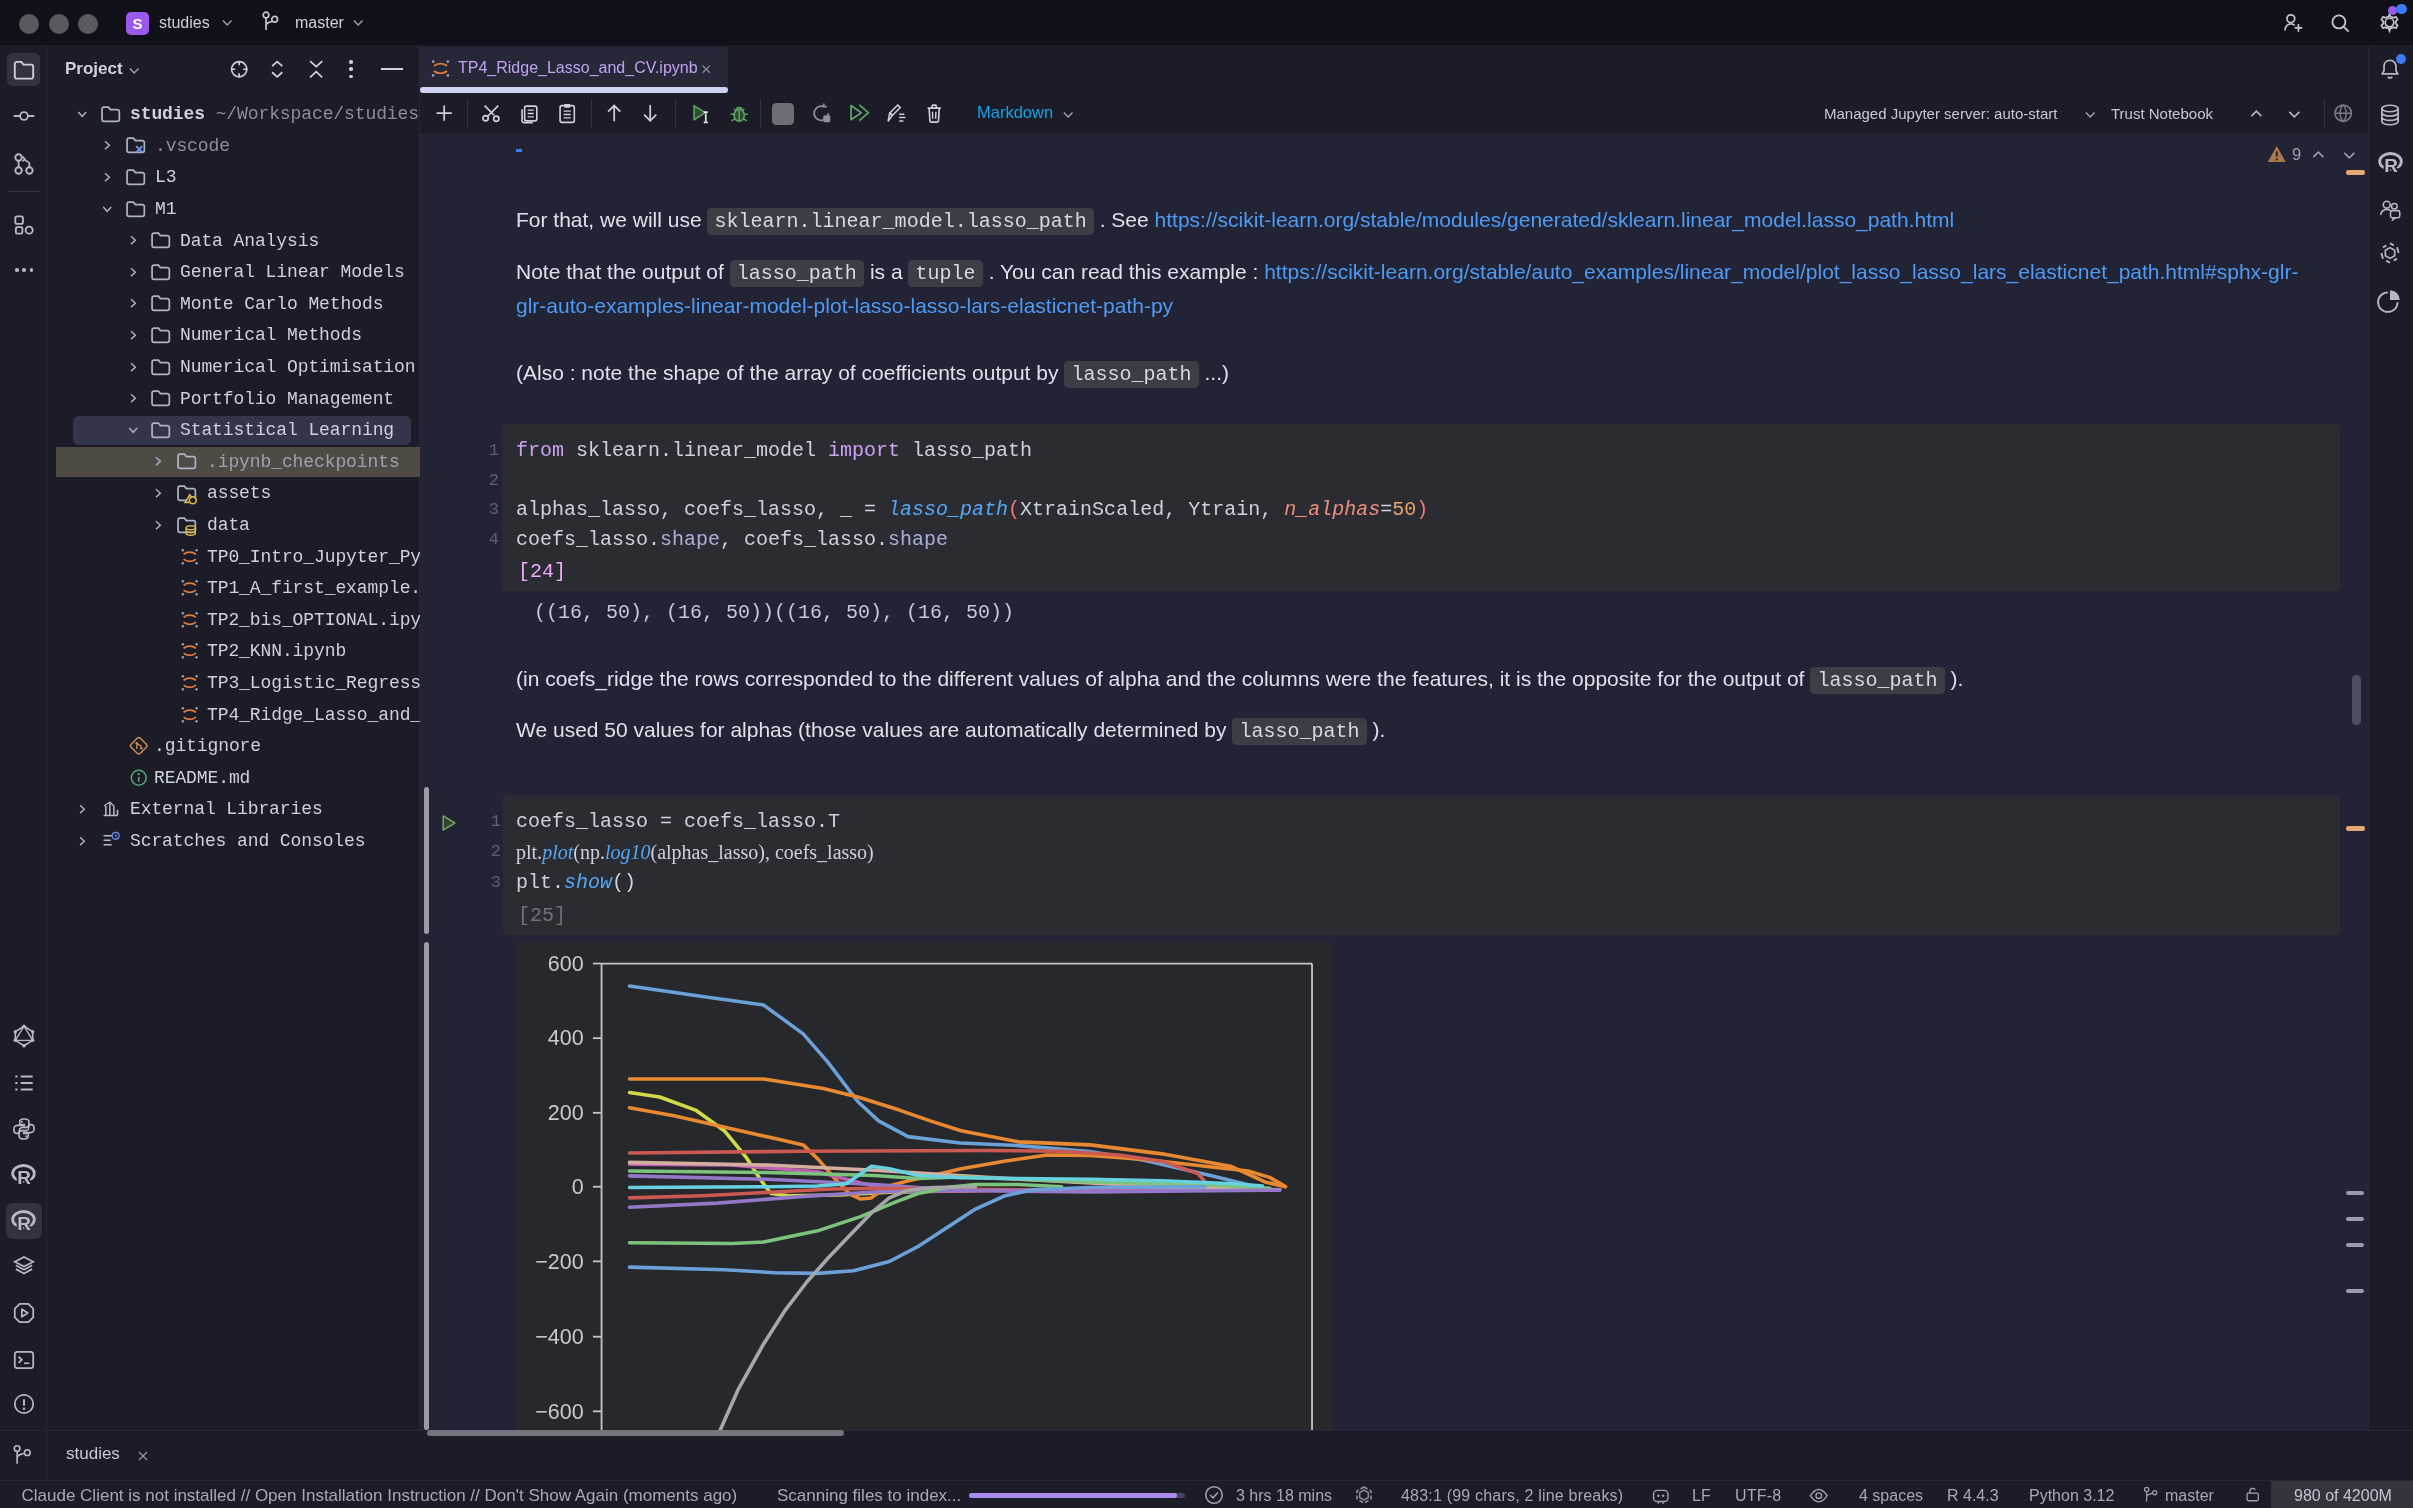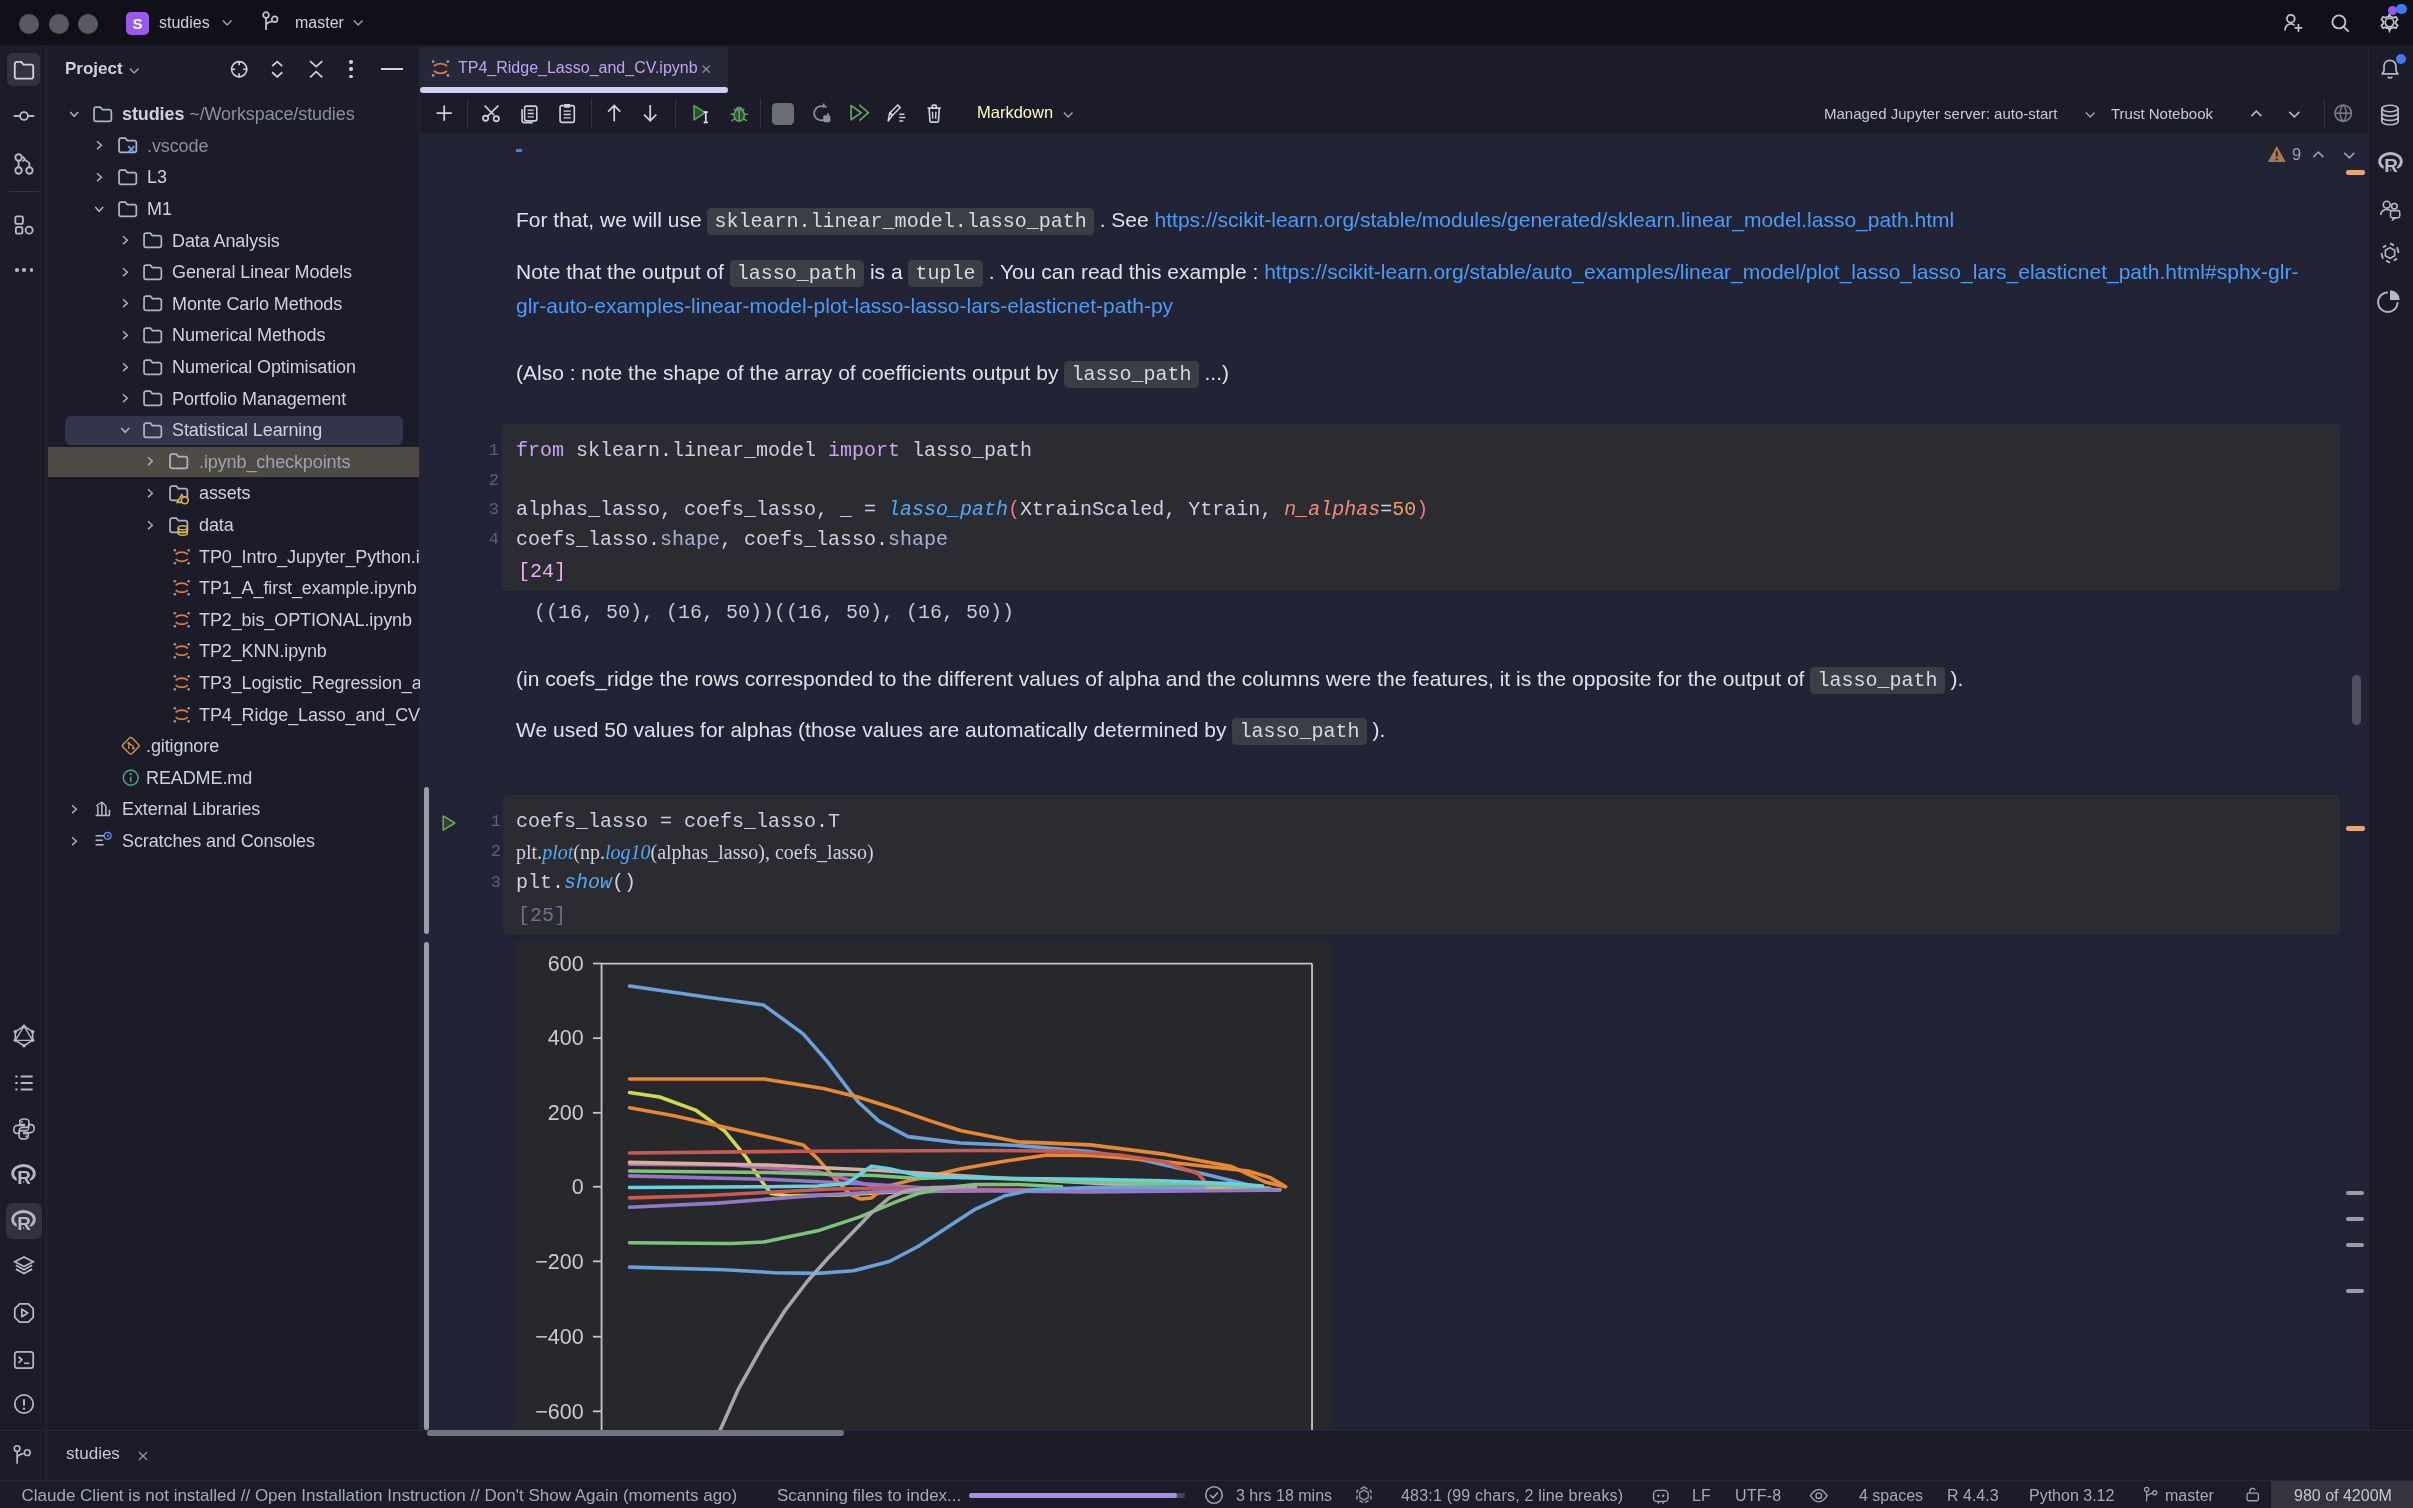--- a/index.html
+++ b/index.html
@@ -144,21 +144,21 @@
   <svg class="abs" style="left:218px;top:11.5px;" width="24.4" height="24.4" viewBox="0 0 24 24">
       <path d="M7 9 L12 4.5 L17 9 M7 15 L12 19.5 L17 15" stroke="#cfd2de" stroke-width="1.7" fill="none"></path>
     </svg>
   <svg class="abs" style="left:257px;top:11.5px;" width="24.4" height="24.4" viewBox="0 0 24 24">
       <path d="M6 4 L12 9.5 L18 4 M6 20 L12 14.5 L18 20" stroke="#cfd2de" stroke-width="1.7" fill="none"></path>
     </svg>
   <div class="abs" style="left:302px;top:15px;width:3.6px;height:3.6px;background:#cfd2de;border-radius:50%;"></div>
   <div class="abs" style="left:302px;top:22px;width:3.6px;height:3.6px;background:#cfd2de;border-radius:50%;"></div>
   <div class="abs" style="left:302px;top:29.5px;width:3.6px;height:3.6px;background:#cfd2de;border-radius:50%;"></div>
   <div class="abs" style="left:334px;top:23px;width:21.5px;height:2.2px;background:#cfd2de;"></div>
-  <div id="tree" class="abs" style="left:0;top:0;width:373px;height:1385px;overflow:hidden;">
+  <div id="tree" class="abs" style="left:8px;top:0;width:373px;height:1385px;overflow:hidden;font-family:Liberation Mono, monospace;">
 <svg class="abs" style="left:20px;top:62px;" width="14.4" height="14.4" viewBox="0 0 20 20">
         <path d="M4.5 7 L10 13 L15.5 7" stroke="#aeb1bd" stroke-width="2" fill="none"></path>
       </svg>
 <svg class="abs" style="left:43px;top:57px;" width="24.4" height="24.4" viewBox="0 0 24 24">
         <path d="M4 7 a2 2 0 0 1 2-2 h4.2 l2 2.4 h6.8 a2 2 0 0 1 2 2 v7.6 a2 2 0 0 1 -2 2 h-13 a2 2 0 0 1 -2 -2 z" stroke="#aeb3c4" stroke-width="1.7" fill="none"></path>
       </svg>
 <div class="treerow" style="left:75px;top:53px;"><span style="font-weight:bold">studies</span> <span class="gray">~/Workspace/studies</span></div>
 <svg class="abs" style="left:45px;top:93px;" width="14.4" height="14.4" viewBox="0 0 20 20">
         <path d="M7 4.5 L13 10 L7 15.5" stroke="#aeb1bd" stroke-width="2" fill="none"></path>
       </svg>
@@ -408,21 +408,21 @@
       <path d="M13 5.5 L13 4.5 L21 11.5 L13 18.5 L13 17.5" stroke="#5fa361" stroke-width="1.7" fill="none"></path>
     </svg>
   <svg class="abs" style="left:464px;top:8px;" width="24.4" height="24.4" viewBox="0 0 24 24">
       <path d="M13.5 4 L16 6.5 L8.5 14 L6 11.5 Z M8 14.5 L5.5 12 L4 20 Z" stroke="#ced1dd" stroke-width="1.5" fill="none"></path>
       <path d="M15 13 L20 13 M15 16.3 L21 16.3 M15 19.6 L19 19.6" stroke="#ced1dd" stroke-width="1.5"></path>
     </svg>
   <svg class="abs" style="left:502px;top:8px;" width="24.4" height="24.4" viewBox="0 0 24 24">
       <path d="M5.5 7 L18.5 7 M10 7 L10 5 A1 1 0 0 1 11 4 L13 4 A1 1 0 0 1 14 5 L14 7 M7 7 L7.8 19.5 A1.5 1.5 0 0 0 9.3 20.8 L14.7 20.8 A1.5 1.5 0 0 0 16.2 19.5 L17 7" stroke="#ced1dd" stroke-width="1.6" fill="none"></path>
       <path d="M10.3 10.5 L10.6 17.5 M13.7 10.5 L13.4 17.5" stroke="#ced1dd" stroke-width="1.4"></path>
     </svg>
-  <div class="abs" style="left:557px;top:10px;font-size:16.5px;color:#fef9c3;">Markdown</div>
+  <div class="abs" style="left:557px;top:10px;font-size:16.5px;color:#0ea5e9;">Markdown</div>
   <svg class="abs" style="left:641px;top:16px;" width="14.4" height="11.5" viewBox="0 0 20 16">
       <path d="M4 5 L10 11 L16 5" stroke="#9fa2ae" stroke-width="2" fill="none"></path>
     </svg>
   <div class="abs" style="left:1404px;top:11.5px;font-size:15px;color:#c6c9d4;">Managed Jupyter server: auto-start</div>
   <svg class="abs" style="left:1663px;top:16px;" width="14.4" height="11.5" viewBox="0 0 20 16">
       <path d="M4 5 L10 11 L16 5" stroke="#9fa2ae" stroke-width="2" fill="none"></path>
     </svg>
   <div class="abs" style="left:1691px;top:11.5px;font-size:15px;color:#c6c9d4;">Trust Notebook</div>
   <svg class="abs" style="left:1827px;top:13px;" width="18.7" height="16" viewBox="0 0 26 22">
       <path d="M6 14 L13 7 L20 14" stroke="#b6b9c5" stroke-width="2.2" fill="none"></path>

